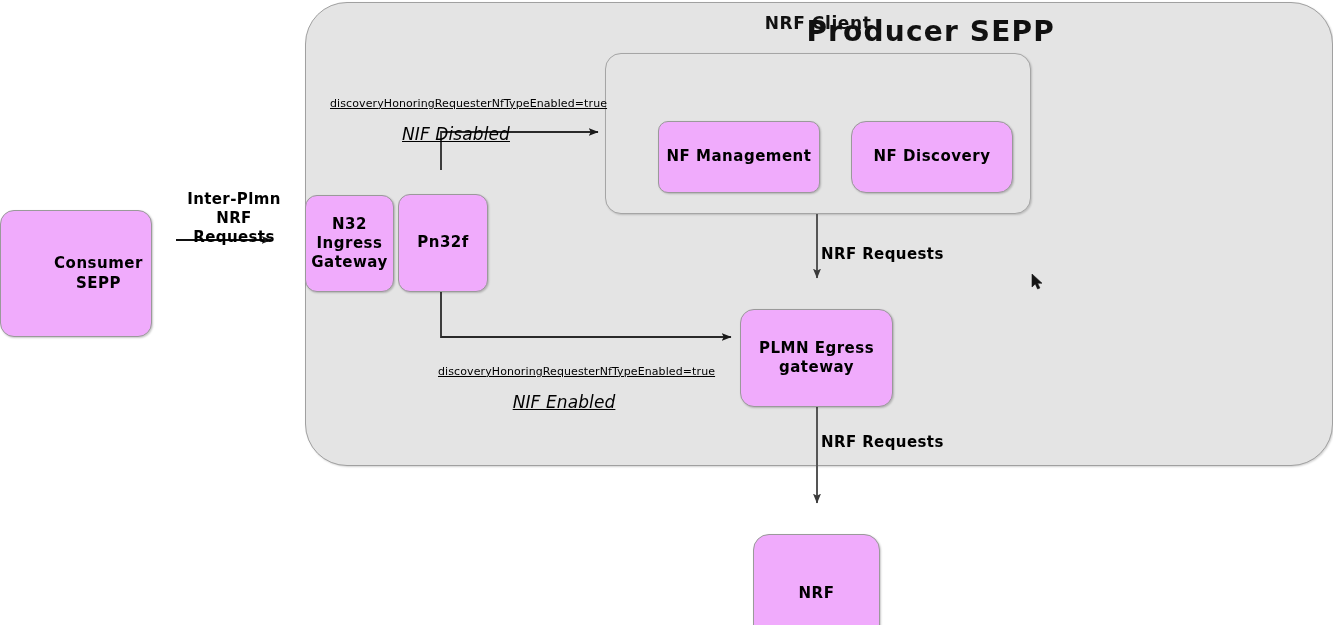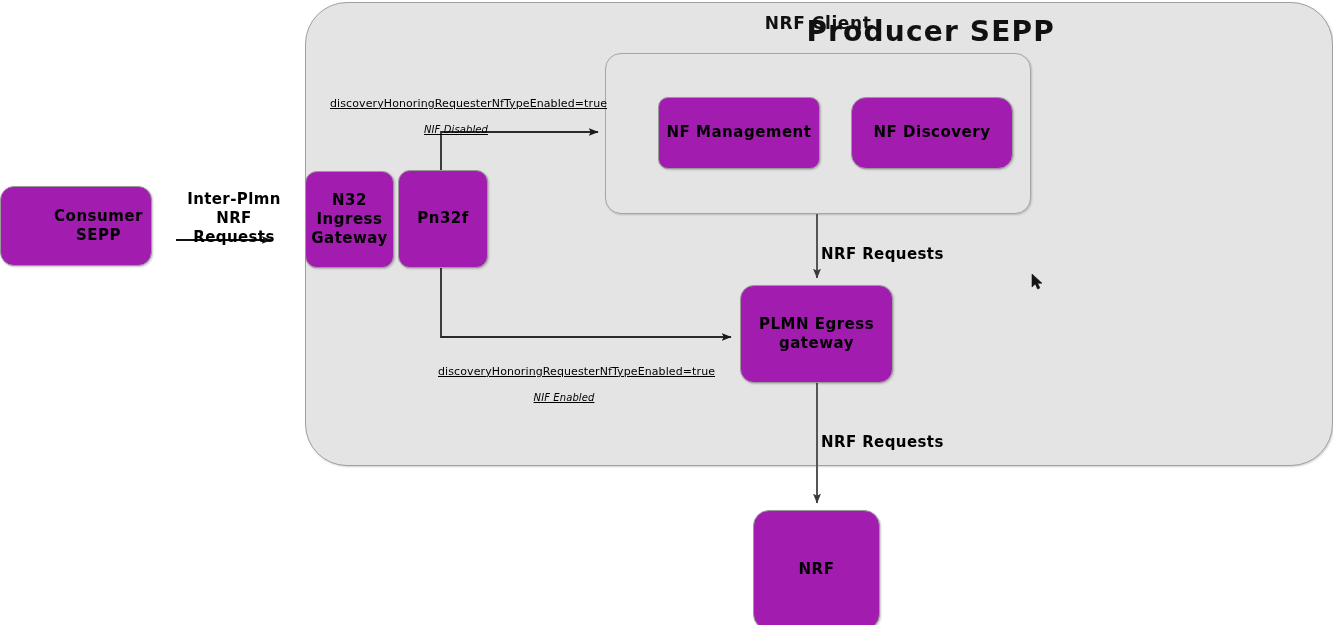--- a/index.html
+++ b/index.html
@@ -12,30 +12,31 @@
     width: 1333px;
     height: 625px;
     background: #ffffff;
     overflow: hidden;
     font-family: "DejaVu Sans", sans-serif;
   }
 
   
   .box {
     position: absolute;
-    background: #a21caf;
+    background: #f0abfc;
     border: 1px solid #9a9a9a;
     border-radius: 12px;
     box-sizing: border-box;
     display: flex;
     align-items: center;
     justify-content: center;
     text-align: center;
     color: #000000;
     box-shadow: 1px 1px 2px rgba(0,0,0,0.22);
+    margin-top: 24px;
   }
   .box .label {
     font-family: "DejaVu Sans", sans-serif;
     font-weight: bold;
     letter-spacing: 0.5px;
     line-height: 1.28;
     white-space: pre-line;
   }
 
   
@@ -81,21 +82,21 @@
     right: 0;
     top: 13px;
     text-align: center;
     font-size: 17px;
     font-weight: bold;
     letter-spacing: 0.6px;
     color: #111;
   }
 
   
-  #consumer-sepp { left: 0px;   top: 186px; width: 152px; height: 80px; border-radius: 14px; padding-left: 45px; }
+  #consumer-sepp { left: 0px;   top: 186px; width: 152px; height: 127px; border-radius: 14px; padding-left: 45px; }
   #consumer-sepp .label { font-size: 15px; }
 
   #n32-ingress   { left: 305px; top: 171px; width: 89px;  height: 97px; }
   #n32-ingress .label { font-size: 15px; }
 
   #pn32f         { left: 398px; top: 170px; width: 90px;  height: 98px; }
   #pn32f .label  { font-size: 15px; }
 
   #nf-management { left: 658px; top: 97px;  width: 162px; height: 72px; border-radius: 10px; }
   #nf-management .label { font-size: 15px; }
@@ -122,21 +123,21 @@
     font-weight: bold;
     letter-spacing: 0.4px;
   }
   .edge-label.cfg {
     font-size: 11px;
     letter-spacing: 0.1px;
     text-decoration: underline;
   }
   .edge-label.cfg .second {
     font-style: italic;
-    font-size: 10px;
+    font-size: 17px;
     text-align: center;
   }
 
   #label-inter-plmn { left: 180px; top: 190px; width: 108px; }
   #label-cfg-top    { left: 330px; top: 83px;  width: 252px; }
   #label-cfg-bottom { left: 438px; top: 351px; width: 252px; }
   #label-nrf-req-1  { left: 821px; top: 245px; }
   #label-nrf-req-2  { left: 821px; top: 433px; }
 
   

